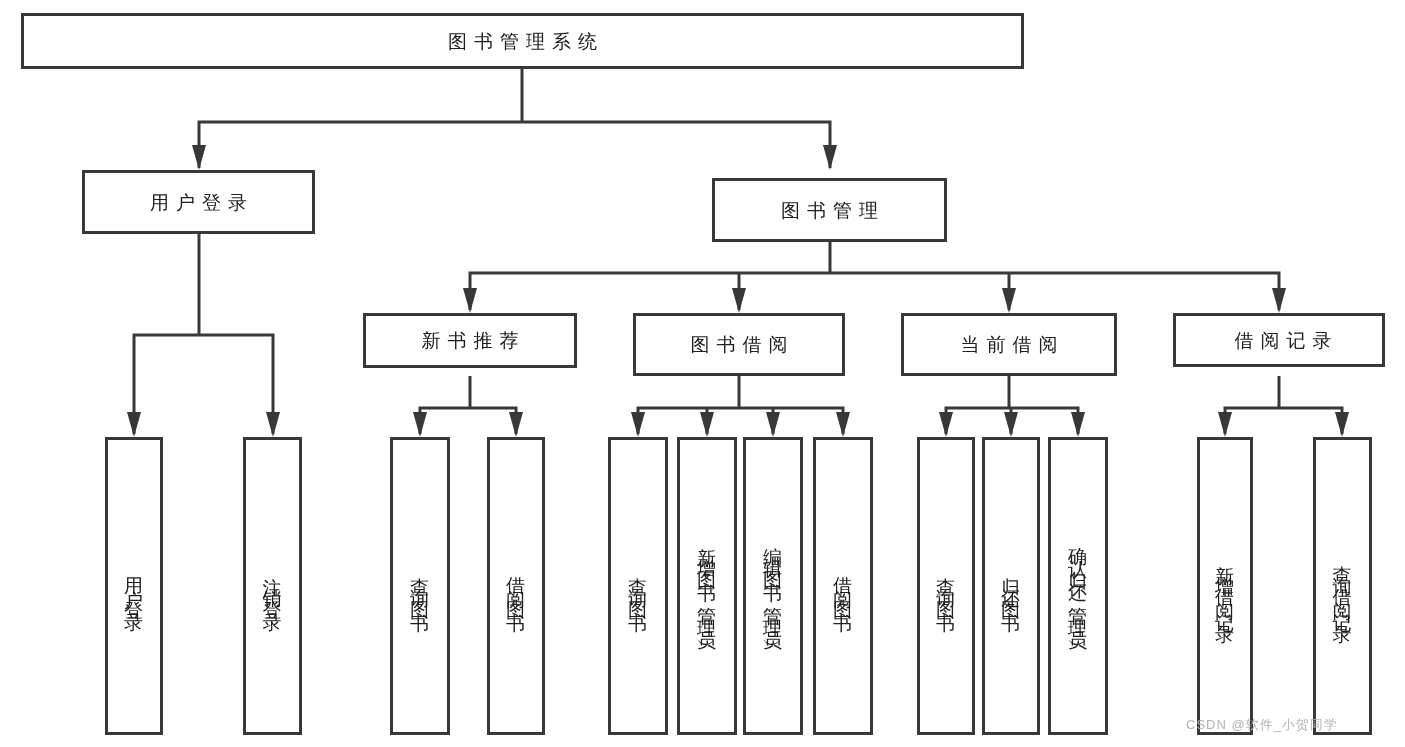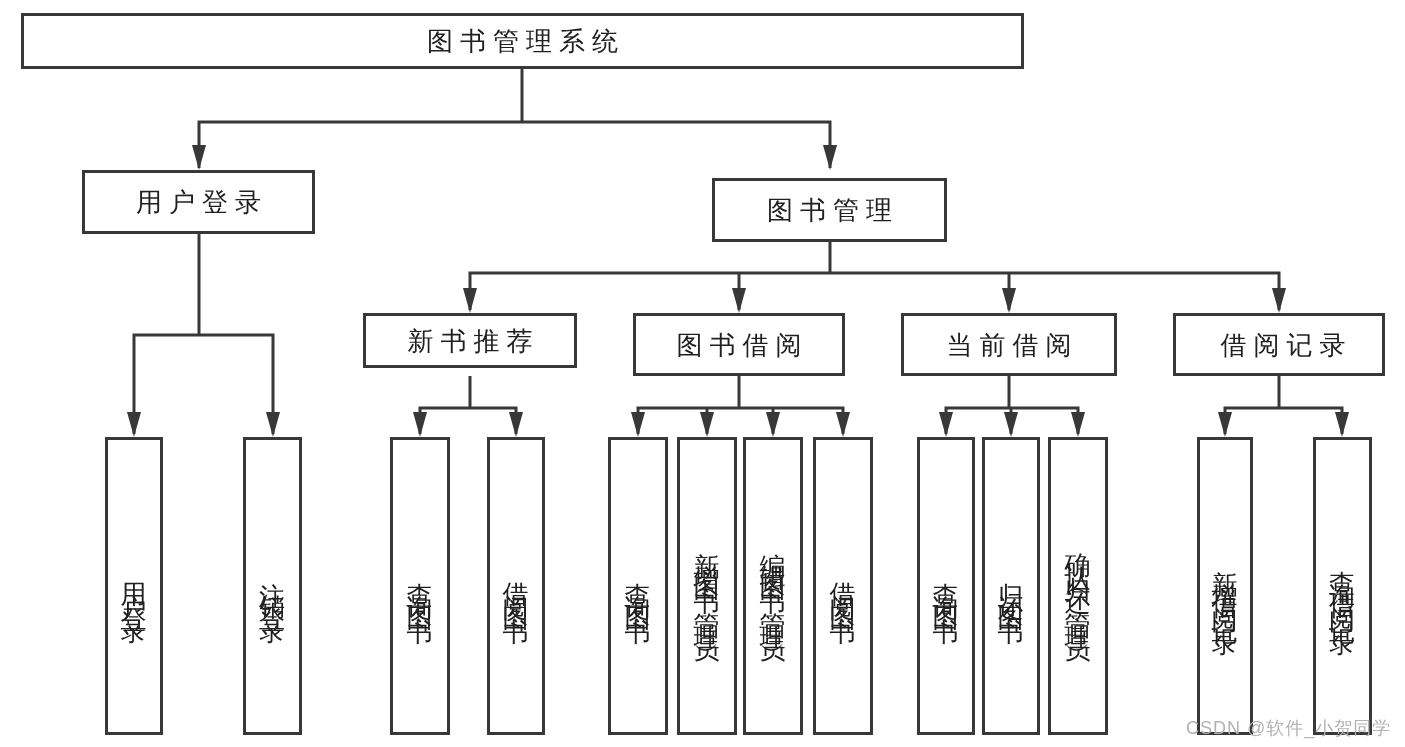--- a/index.html
+++ b/index.html
@@ -21,33 +21,33 @@
   #connectors path{fill:none;stroke:var(--line);stroke-width:3;}
   #connectors .arrowhead{fill:var(--line);stroke:none;}
   .box{
     position:absolute;
     box-sizing:border-box;
     border:3px solid var(--line);
     background:var(--box-bg);
     display:flex;
     align-items:center;
     justify-content:center;
-    font-size:26px;
+    font-size:19px;
     line-height:1;
   }
   .h{letter-spacing:7px;text-indent:7px;white-space:nowrap;}
   .v{
     writing-mode:vertical-rl;
     text-orientation:mixed;
     letter-spacing:12px;
   }
   #watermark{
     position:absolute;
     left:1186px;top:716px;
-    font-size:18px;
+    font-size:13px;
     letter-spacing:1px;
     color:var(--watermark);
     white-space:nowrap;
   }
 </style>
 </head>
 <body>
 
 <div id="canvas">
 
@@ -102,21 +102,21 @@
   </svg>
 
   <div class="box h" style="left:21px;top:13px;width:1003px;height:56px;">图书管理系统</div>
 
   <div class="box h" style="left:82px;top:170px;width:233px;height:64px;">用户登录</div>
   <div class="box h" style="left:712px;top:178px;width:235px;height:64px;">图书管理</div>
 
   <div class="box h" style="left:363px;top:313px;width:214px;height:55px;">新书推荐</div>
   <div class="box h" style="left:901px;top:313px;width:216px;height:63px;">当前借阅</div>
   <div class="box h" style="left:633px;top:313px;width:212px;height:63px;">图书借阅</div>
-  <div class="box h" style="left:1173px;top:313px;width:212px;height:63px;padding-left:8px;">借阅记录</div>
+  <div class="box h" style="left:1173px;top:313px;width:212px;height:54px;padding-left:8px;">借阅记录</div>
 
   <div class="box v" style="left:105px;top:437px;width:58px;height:298px;">用户登录</div>
   <div class="box v" style="left:243px;top:437px;width:59px;height:298px;">注销登录</div>
 
   <div class="box v" style="left:390px;top:437px;width:60px;height:298px;">查询图书</div>
   <div class="box v" style="left:487px;top:437px;width:58px;height:298px;">借阅图书</div>
 
   <div class="box v" style="left:608px;top:437px;width:60px;height:298px;">查询图书</div>
   <div class="box v" style="left:677px;top:437px;width:60px;height:298px;">新增图书（管理员）</div>
   <div class="box v" style="left:743px;top:437px;width:60px;height:298px;">编辑图书（管理员）</div>

